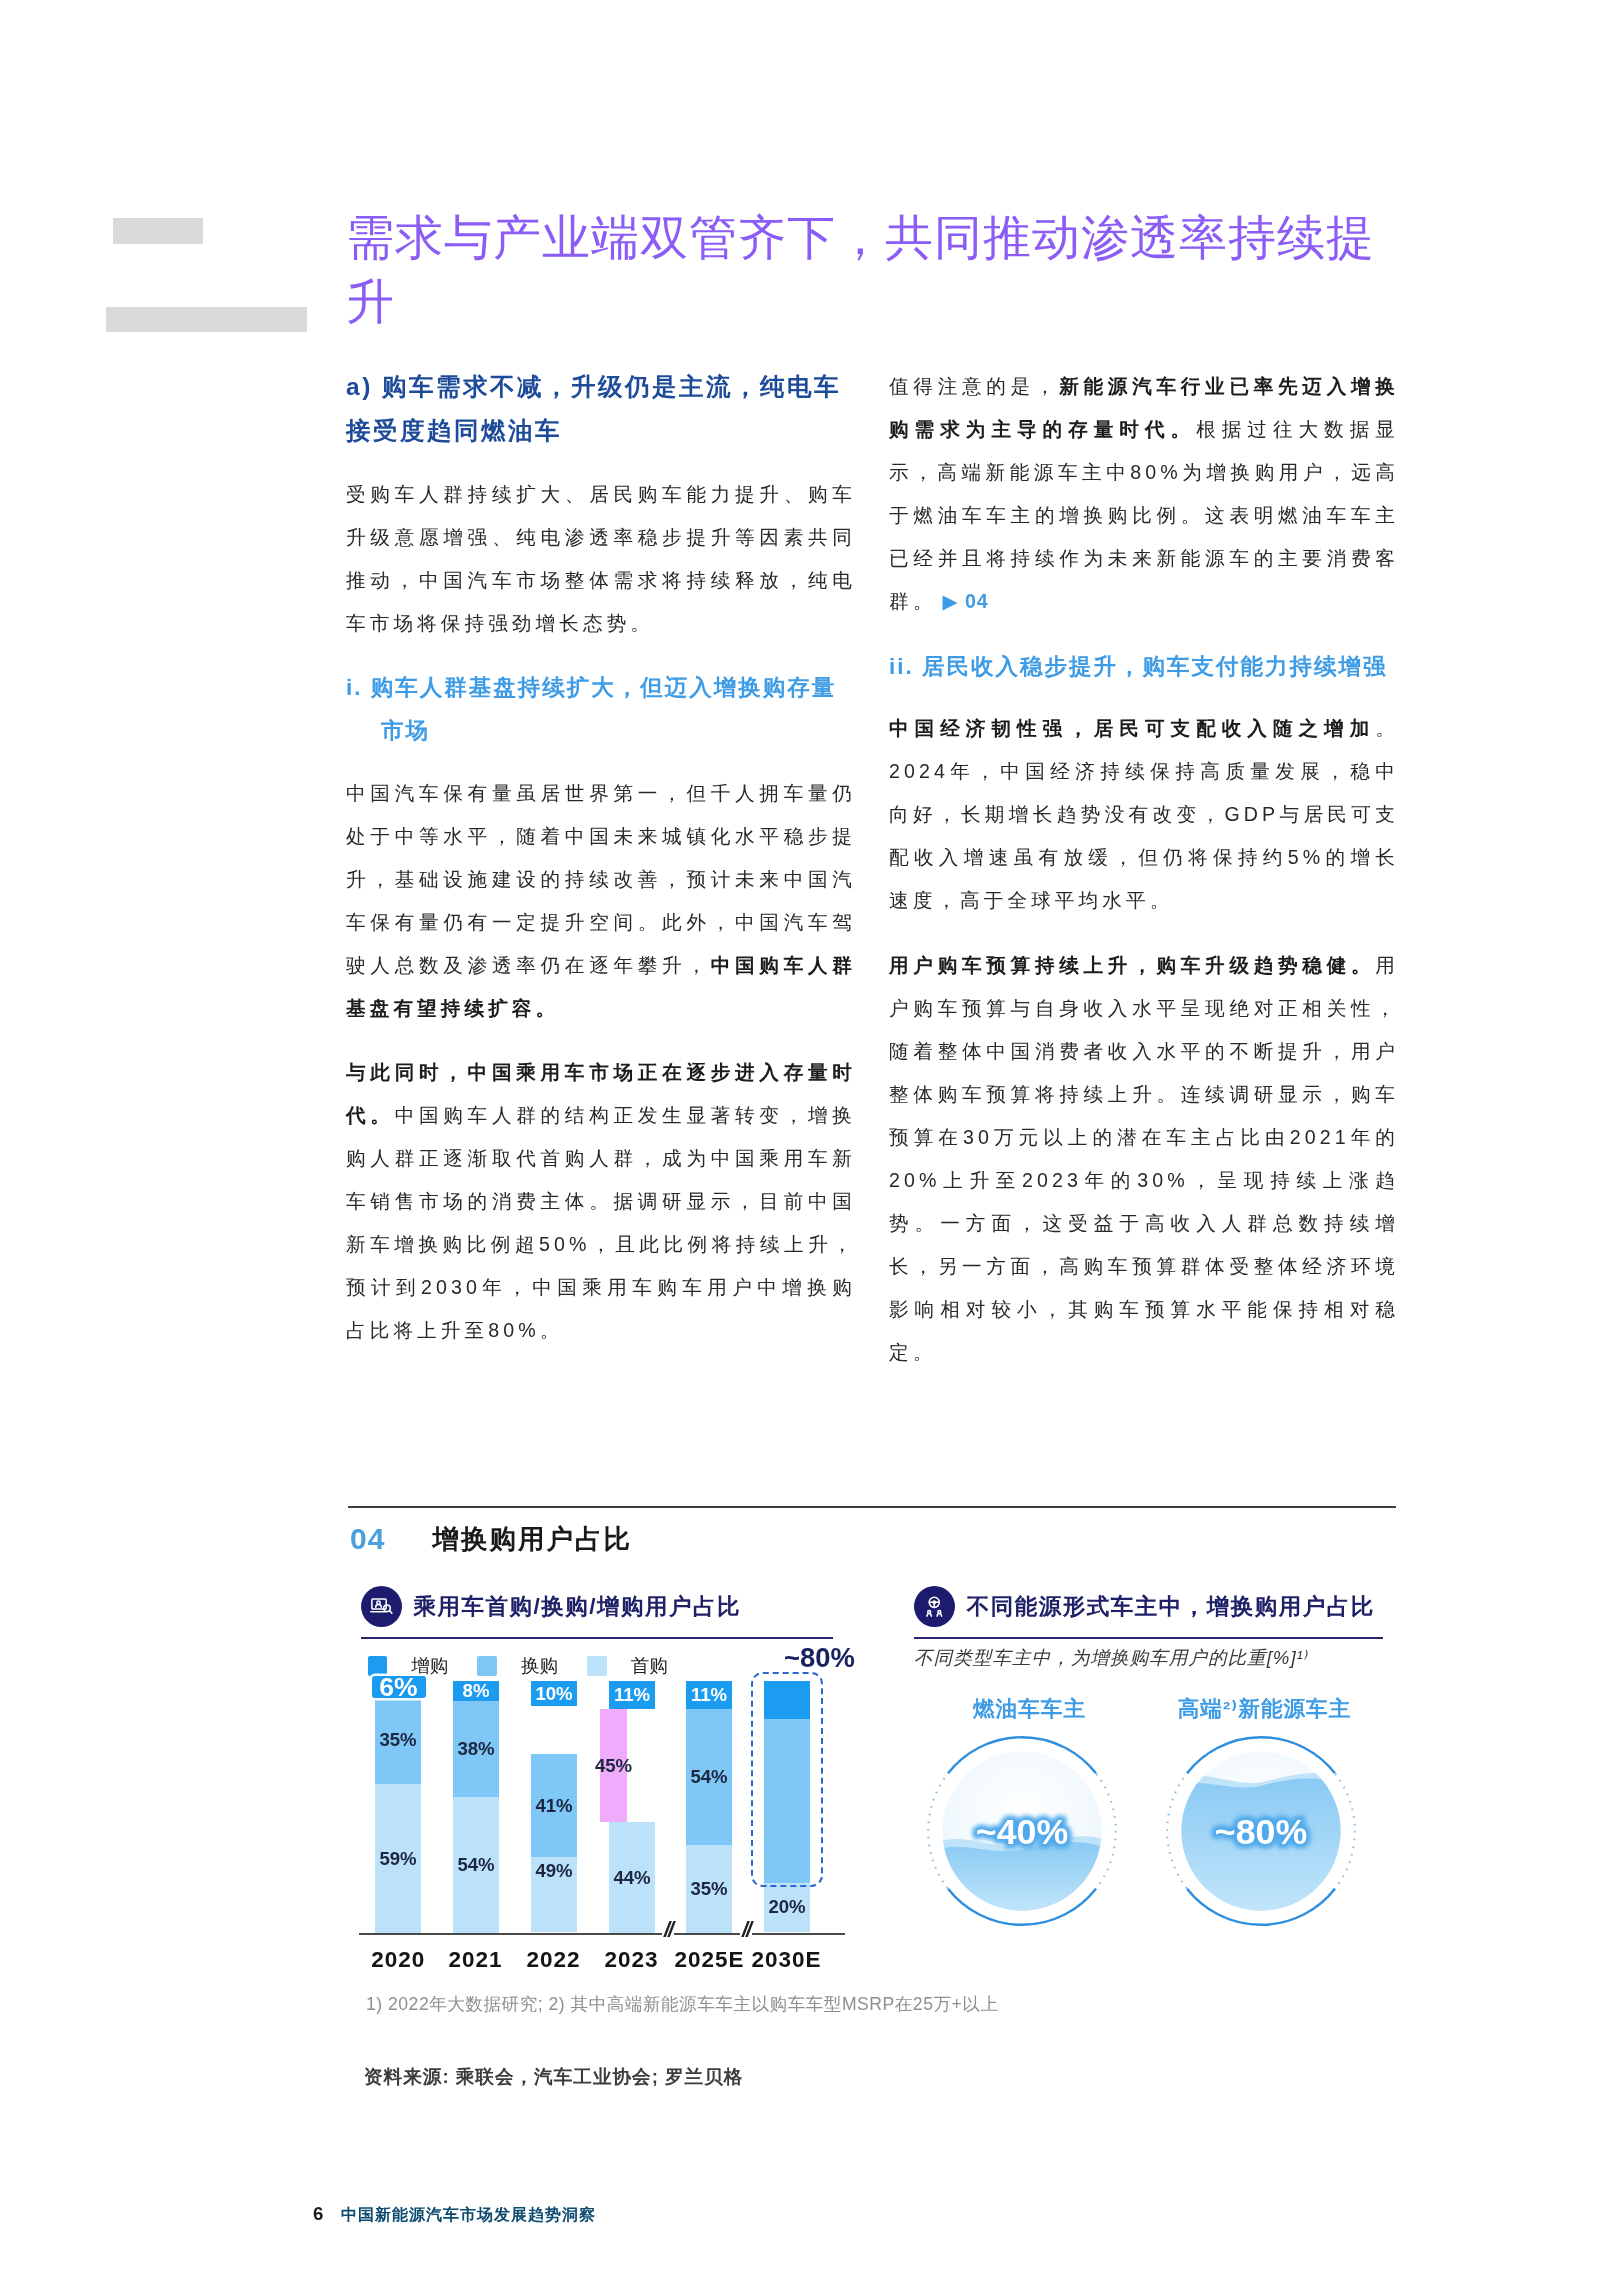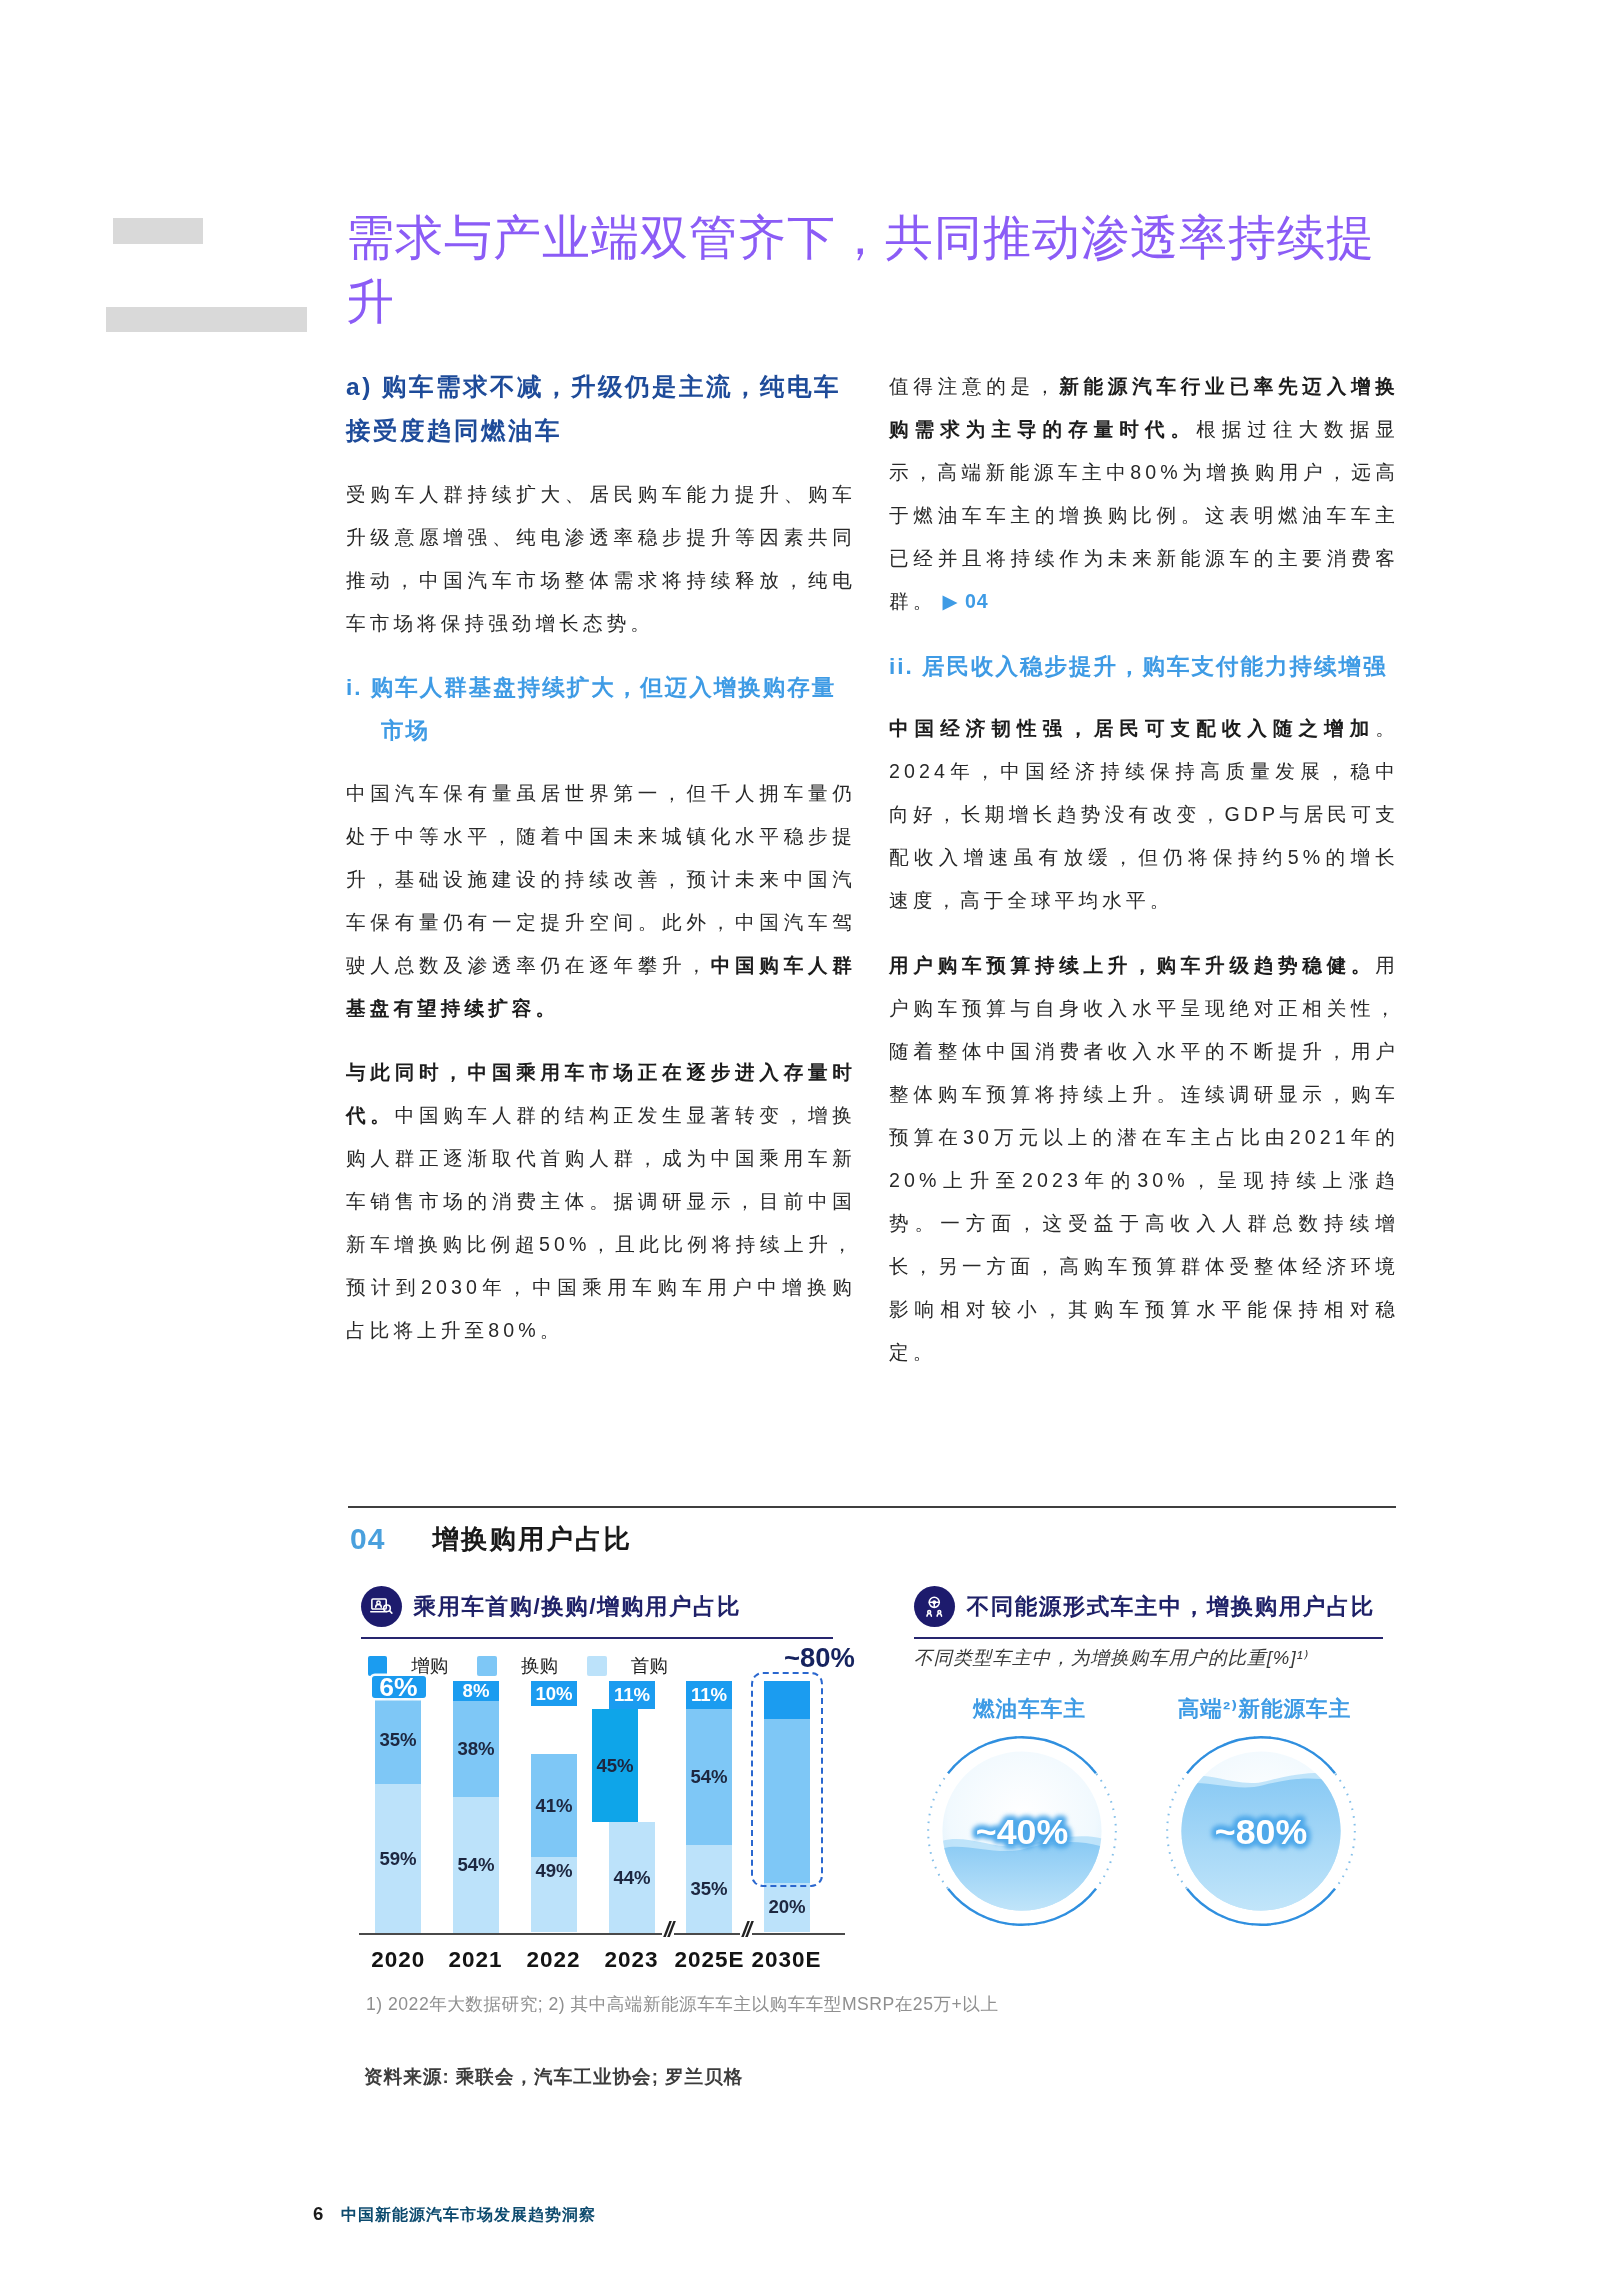--- a/index.html
+++ b/index.html
@@ -141,21 +141,21 @@
         <div class="seg" style="left: 185px; top: 126px; width: 46px; height: 103px; background: rgb(126, 199, 246); margin-top: 48px;">
           <div class="seglab">41%</div>
         </div>
         <div class="seg" style="left: 185px; top: 101px; width: 46px; height: 25px; background: rgb(27, 156, 240);">
           <div class="seglab wh">10%</div>
         </div>
         <div class="xlab" style="left: 168px; top: 367px; width: 79px;">2022</div>
         <div class="seg" style="left: 263px; top: 242px; width: 46px; height: 111px; background: rgb(188, 226, 250);">
           <div class="seglab">44%</div>
         </div>
-        <div class="seg" style="left: 246px; top: 129px; width: 46px; height: 113px; background: #0ea5e9;">
+        <div class="seg" style="left: 254px; top: 129px; width: 27px; height: 113px; background: #f0abfc;">
           <div class="seglab">45%</div>
         </div>
         <div class="seg" style="left: 263px; top: 101px; width: 46px; height: 28px; background: rgb(27, 156, 240);">
           <div class="seglab wh">11%</div>
         </div>
         <div class="xlab" style="left: 246px; top: 367px; width: 79px;">2023</div>
         <div class="seg" style="left: 340px; top: 265px; width: 46px; height: 88px; background: rgb(188, 226, 250);">
           <div class="seglab">35%</div>
         </div>
         <div class="seg" style="left: 340px; top: 129px; width: 46px; height: 136px; background: rgb(126, 199, 246);">

